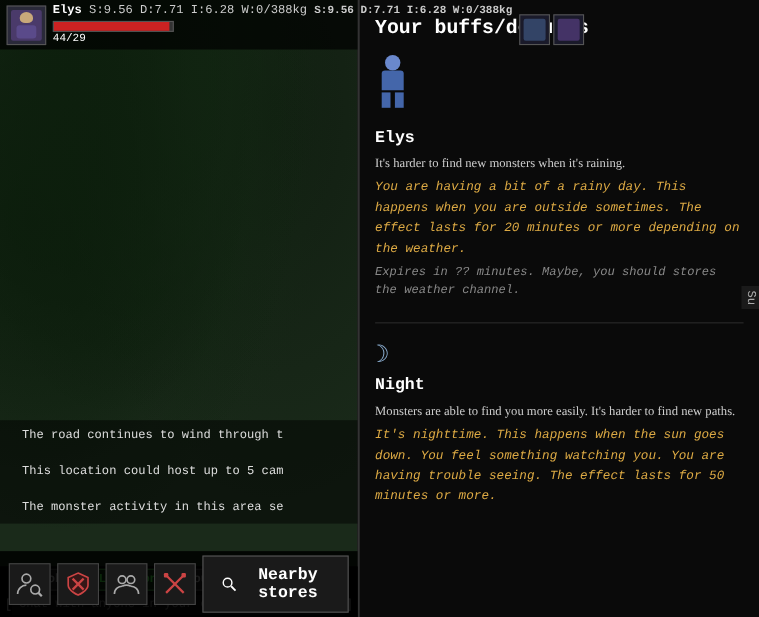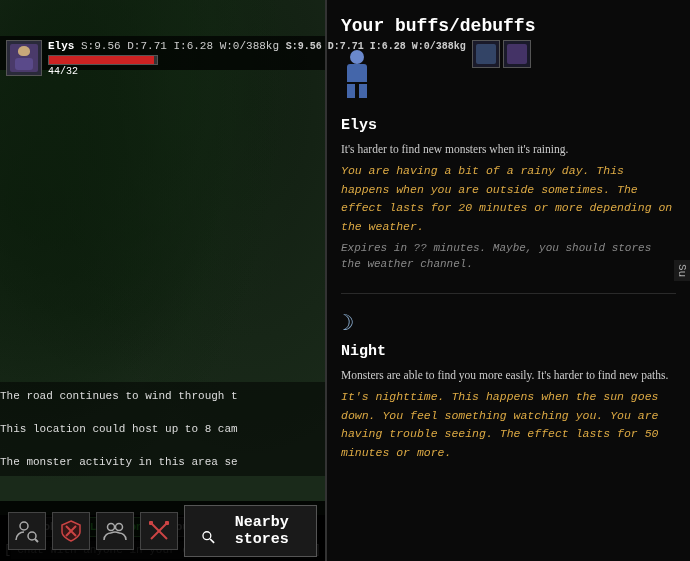--- a/index.html
+++ b/index.html
@@ -32,28 +32,27 @@
         radial-gradient(ellipse at 250px 100px, #111e11 0%, transparent 55%),
         radial-gradient(ellipse at 30px 200px, #0c1c0c 0%, transparent 45%),
         #1a2a1a;
     }
 
     
     #top-bar {
       position: absolute;
       top: 0; left: 0;
       width: 325px;
-      height: 34px;
+      height: 45px;
       background: rgba(0,0,0,0.7);
       display: flex;
-      align-items: flex-start;
+      align-items: flex-end;
       padding: 4px 6px;
       gap: 6px;
       z-index: 10;
-      margin-top: 36px;
     }
 
     #avatar {
       width: 36px;
       height: 36px;
       background: #2a2a3a;
       border: 1px solid #555;
       display: flex;
       align-items: center;
       justify-content: center;
@@ -196,21 +195,21 @@
       font-family: 'Courier New', monospace;
       padding: 3px 6px;
     }
 
     
     #game-text {
       position: absolute;
       left: 0;
       bottom: 85px;
       width: 325px;
-      padding: 6px 0;
+      padding: 6px 20px;
       color: #ddd;
       font-size: 11px;
       line-height: 1.5;
       z-index: 10;
       background: rgba(0,0,0,0.5);
     }
 
     
     #action-bar {
       position: absolute;
@@ -237,21 +236,21 @@
       flex-shrink: 0;
     }
 
     .action-icon svg {
       width: 26px;
       height: 26px;
     }
 
     #nearby-stores-btn {
       display: flex;
-      align-items: flex-end;
+      align-items: center;
       gap: 8px;
       background: #1a1a1a;
       border: 1px solid #555;
       padding: 8px 16px;
       color: #fff;
       font-size: 15px;
       font-weight: bold;
       font-family: 'Courier New', monospace;
       cursor: pointer;
       flex: 1;
@@ -399,36 +398,36 @@
   </div>
   <div id="player-info">
     <div id="player-name-line">
       <span>Elys </span>
       <span style="color:#ccc; font-weight:normal;">S:9.56 D:7.71 I:6.28 W:0/388kg</span>
       <span style="color:#ccc; font-size:10px;">S:9.56 D:7.71 I:6.28 W:0/388kg</span>
     </div>
     <div id="health-bar-container">
       <div id="health-bar" style="width:97%;"></div>
     </div>
-    <div style="color:#fff;font-size:10px;margin-top:1px;">44/32</div>
+    <div style="color:#fff;font-size:10px;margin-top:1px;">44/29</div>
   </div>
   <div id="quick-slots">
     <div class="quick-slot">
       <div class="slot-icon" style="background:#334466;"></div>
     </div>
     <div class="quick-slot">
       <div class="slot-icon" style="background:#443366;"></div>
     </div>
   </div>
 </div>
 
 <div id="game-text">
   <div>The road continues to wind through t</div>
   <div>&nbsp;</div>
-  <div>This location could host up to 8 cam</div>
+  <div>This location could host up to 5 cam</div>
   <div>&nbsp;</div>
   <div>The monster activity in this area se</div>
 </div>
 
 <div id="chat-area">
   <div id="chat-tabs">
     <div class="chat-tab-arrow">▽</div>
     <div class="chat-tab">Global</div>
     <div class="chat-tab active">Location</div>
     <div class="chat-tab">Group</div>

